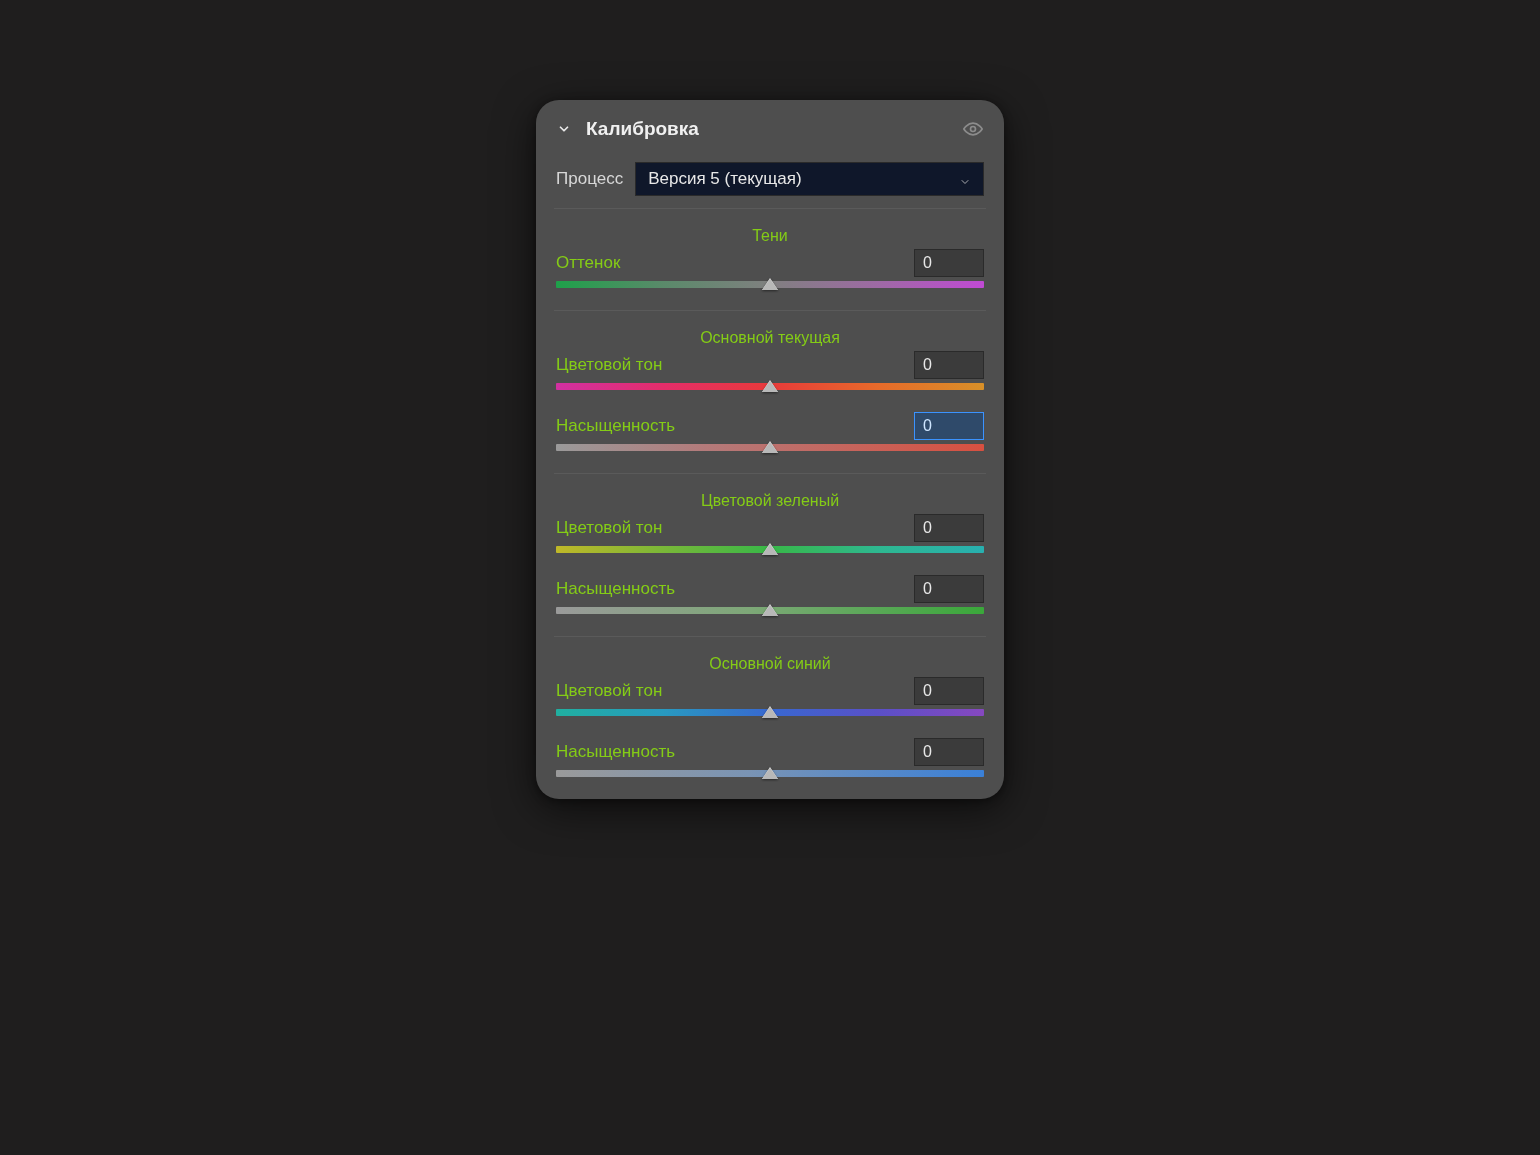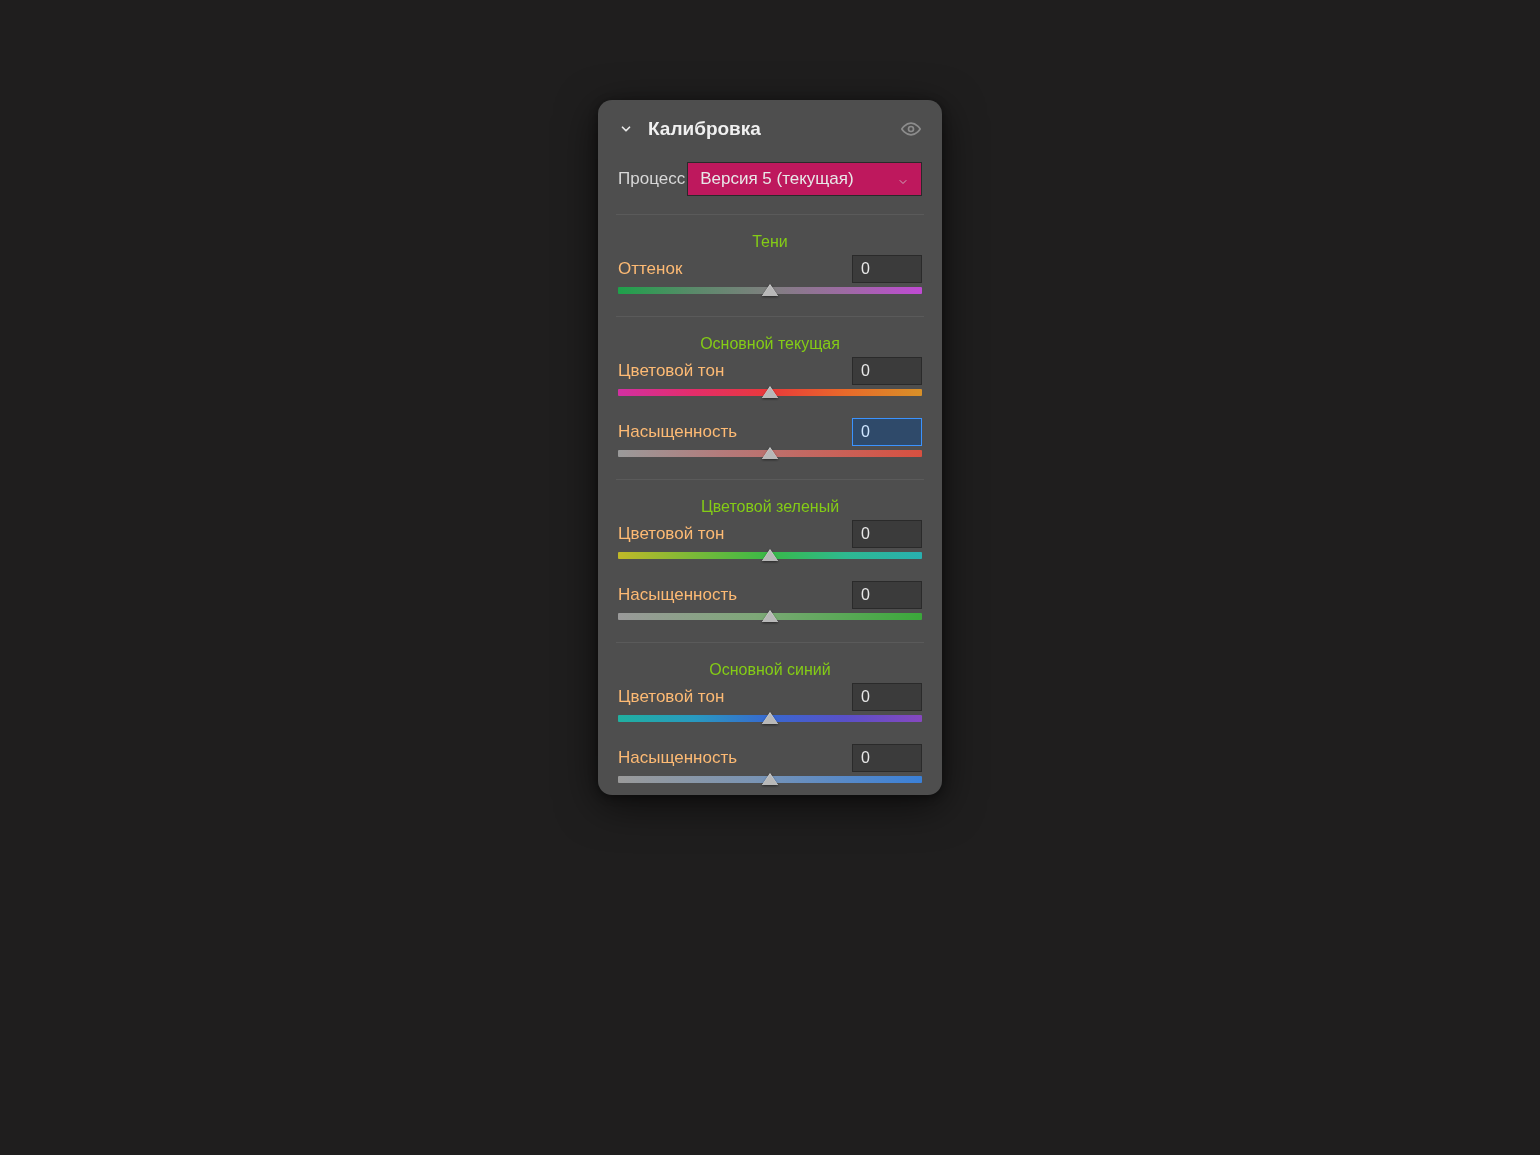--- a/index.html
+++ b/index.html
@@ -8,24 +8,24 @@
     background: #1f1e1e;
     font-family: -apple-system, "Segoe UI", Arial, sans-serif;
     font-size: 17px;
     color: #e0e0e0;
     display: flex;
     align-items: flex-start;
     justify-content: center;
     padding-top: 100px;
   }
   .panel {
-    width: 344px;
+    width: 468px;
     background: #4e4e4e;
-    border-radius: 14px;
-    padding: 18px 20px 4px 20px;
+    border-radius: 23px;
+    padding: 18px 20px 14px 20px;
     box-shadow: 0 10px 40px rgba(0,0,0,0.6), 0 2px 8px rgba(0,0,0,0.4);
     position: relative;
   }
   .panel-header {
     display: flex;
     align-items: center;
     justify-content: space-between;
     margin-bottom: 22px;
   }
   .panel-header-left {
@@ -49,30 +49,30 @@
     width: 22px; height: 22px;
     display: inline-flex;
     align-items: center;
     justify-content: center;
     opacity: 0.55;
   }
   .eye svg { stroke: #bfbfbf; fill: none; }
   .process-row {
     display: flex;
     align-items: center;
-    gap: 2px;
-    margin-bottom: 18px;
+    gap: 12px;
+    margin-bottom: 12px;
   }
   .process-label {
     color: #d8d8d8;
     font-size: 17px;
   }
   .select {
     flex: 1;
-    background: #be185d;
+    background: #0f172a;
     border: 1px solid #2a2a2a;
     height: 34px;
     display: flex;
     align-items: center;
     justify-content: space-between;
     padding: 0 12px;
     color: #e8e8e8;
     font-size: 17px;
     cursor: pointer;
   }
@@ -88,21 +88,21 @@
     font-size: 16px;
     margin-bottom: 4px;
   }
   .slider-row {
     display: flex;
     align-items: center;
     justify-content: space-between;
     margin-top: 2px;
   }
   .slider-label {
-    color: #fdba74;
+    color: #84cc16;
     font-size: 17px;
   }
   .value-box {
     width: 70px;
     height: 28px;
     background: #3b3b3b;
     border: 1px solid #2a2a2a;
     color: #e8e8e8;
     font-size: 16px;
     padding: 2px 8px;

